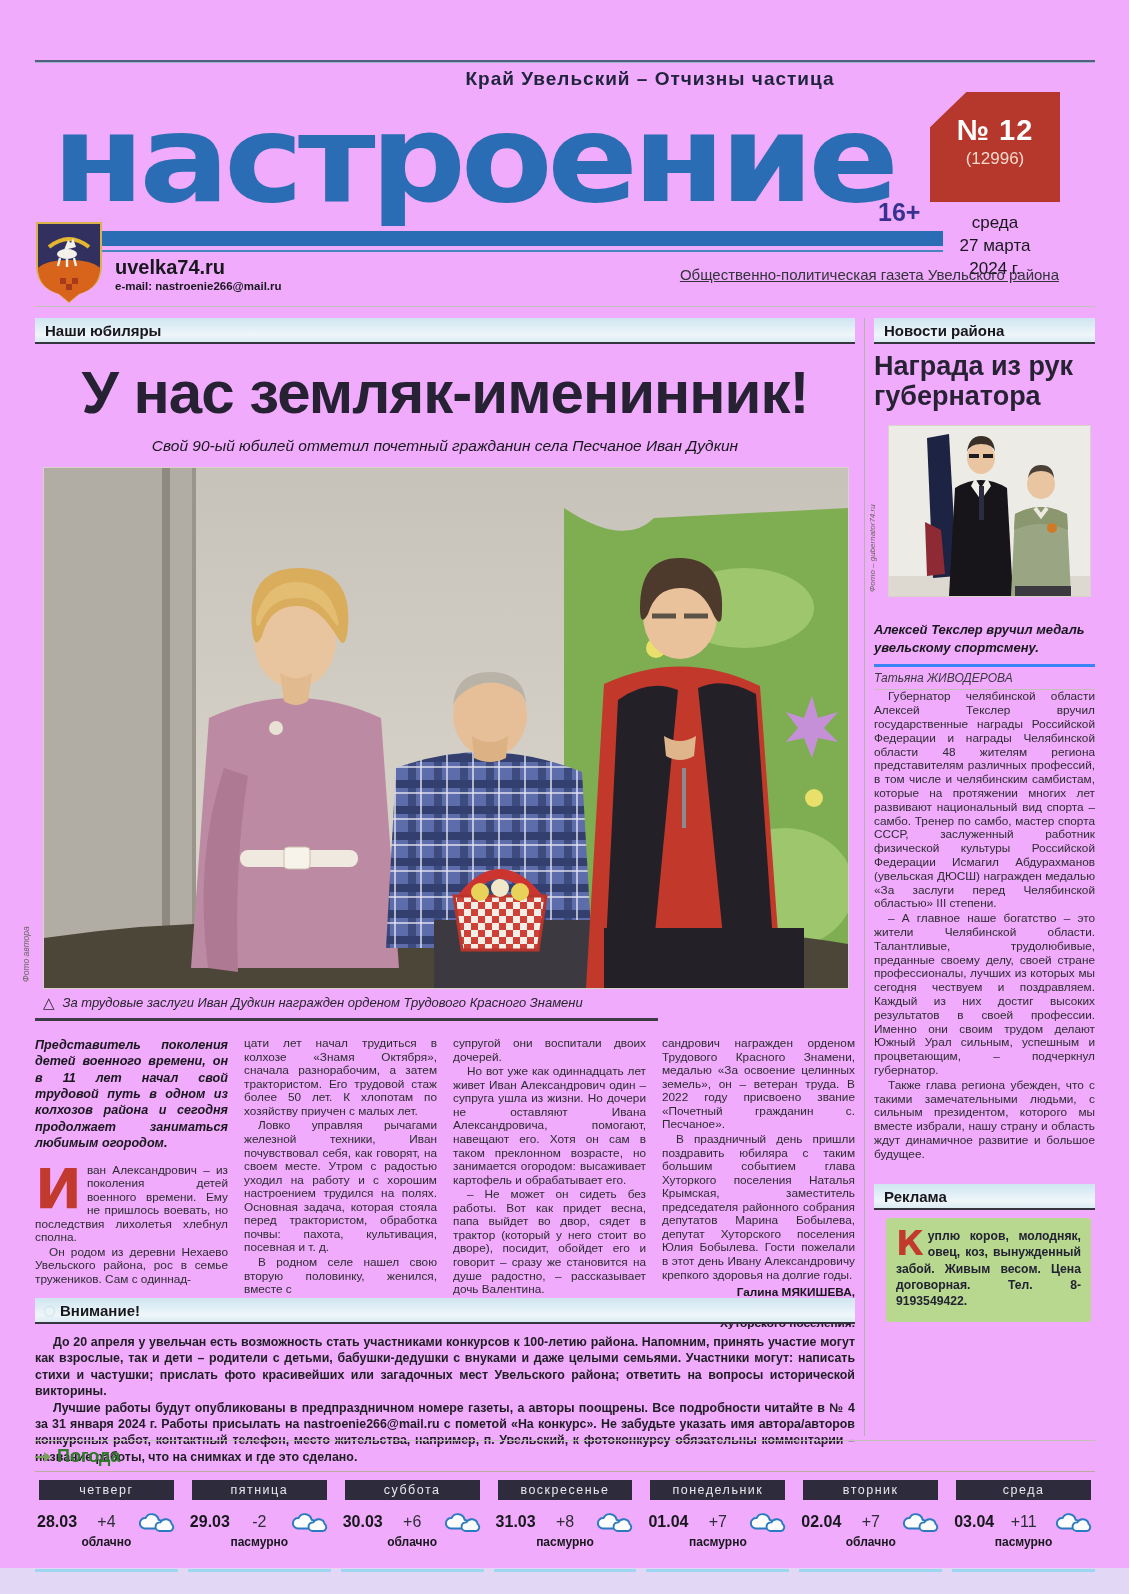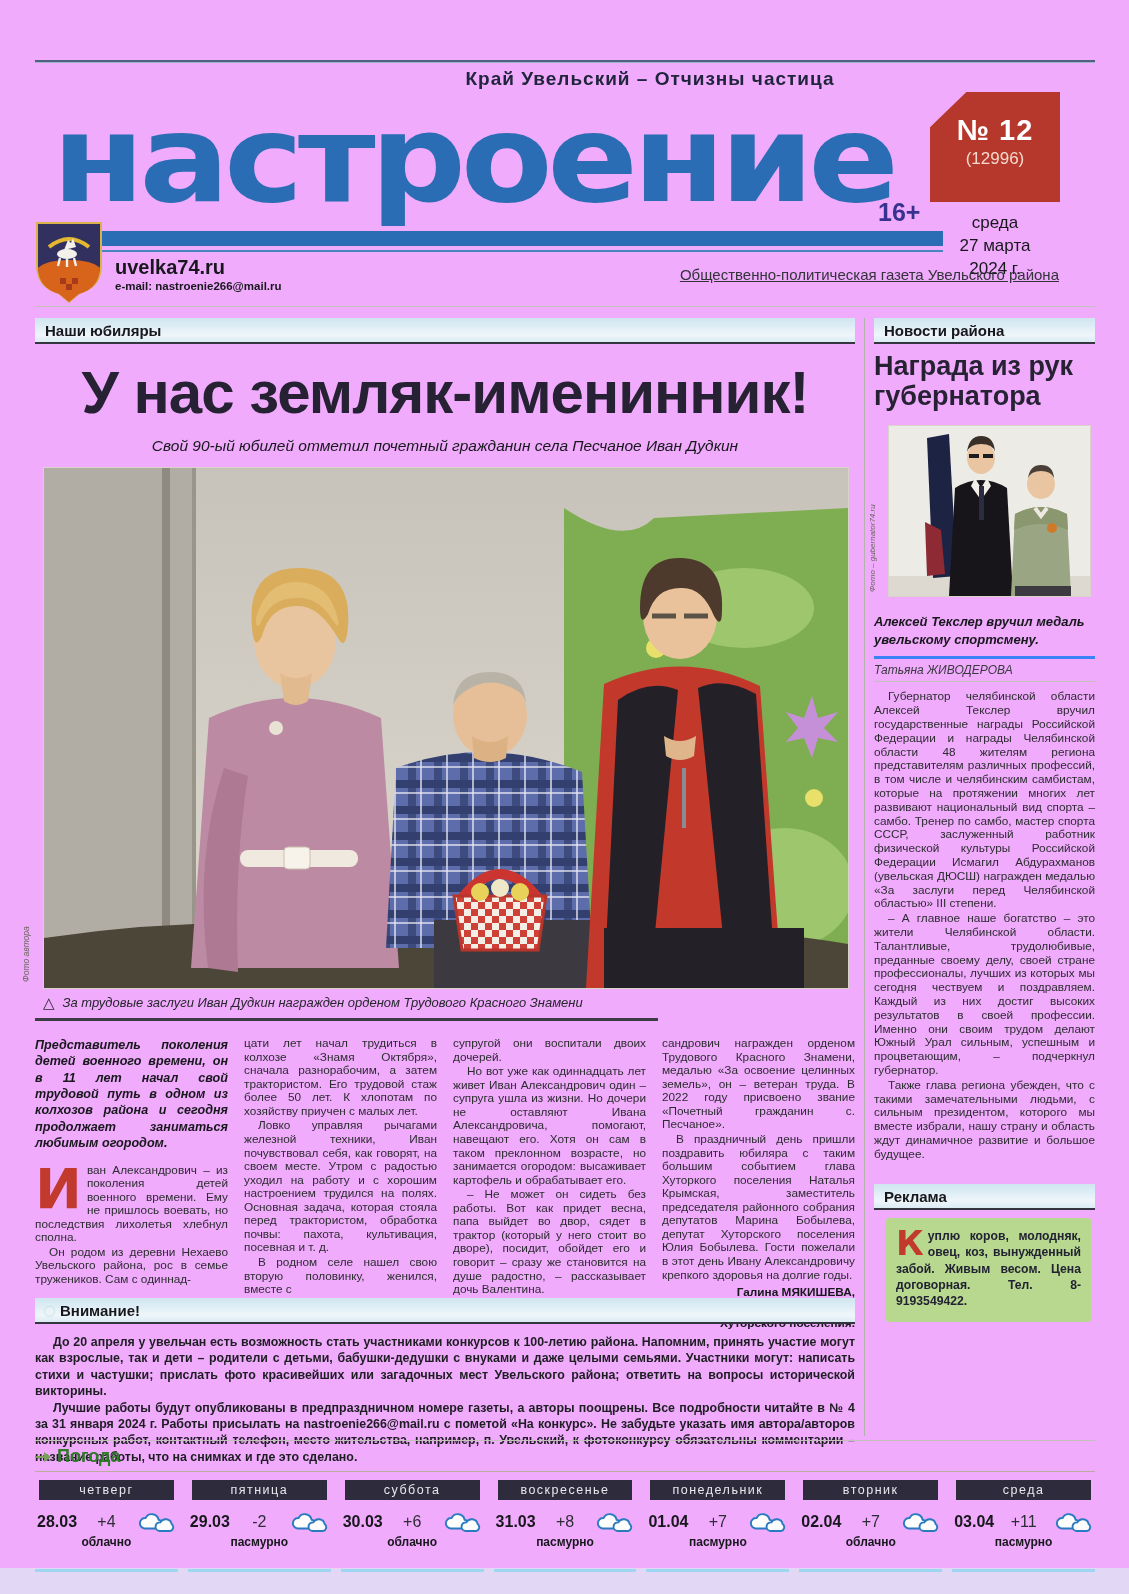--- a/index.html
+++ b/index.html
@@ -66,25 +66,25 @@
   .sig { text-align:right; font-size:11.8px; font-weight:bold; color:#17171c; line-height:1.3; margin-top:3px; }
 
   
   .sidebar { position:absolute; left:864px; top:318px; width:231px; border-left:1px solid #b4b2aa;
     padding-left:9px; min-height:1118px; }
   .sb-headline { margin-top:8px; font-size:27px; font-weight:800; line-height:1.1; color:#262233; }
   .sb-photo-wrap { position:relative; margin:14px 0 0 14px; width:203px; height:172px;
     border:1px solid #d8d4ca; }
   .sb-credit { position:absolute; left:-12px; bottom:4px; font-size:8px; color:#6a675f;
     transform:rotate(-90deg); transform-origin:left bottom; white-space:nowrap; font-style:italic; }
-  .sb-lead { margin-top:16px; font-size:13px; font-weight:bold; font-style:italic;
+  .sb-lead { margin-top:24px; font-size:13px; font-weight:bold; font-style:italic;
     color:#17171c; line-height:1.35; }
   .sb-byline { margin-top:8px; padding:4px 0; border-top:3px solid #3b82f6; border-bottom:1px solid #c2c0b8;
     font-size:12px; font-style:italic; color:#3a3a40; }
-  .sb-body { margin-top:8px; text-align:justify; }
+  .sb-body { text-align:justify; }
   .sb-body .body-p { font-size:11.8px; line-height:1.17; }
   .ad-bar { margin-top:22px; }
   .ad-box { margin:8px 0 0 12px; width:205px; background:#b7d88e; border-radius:3px;
     padding:10px 10px 12px 10px; }
   .ad-text { font-size:12.2px; font-weight:bold; color:#223; text-align:justify; line-height:1.35; }
   .ad-drop { float:left; font-size:34px; line-height:28px; font-weight:bold; color:#c23a2e;
     padding:1px 4px 0 0; font-family:"DejaVu Sans", sans-serif; }
 
   
   .attention { position:absolute; left:35px; top:1298px; width:820px; }

